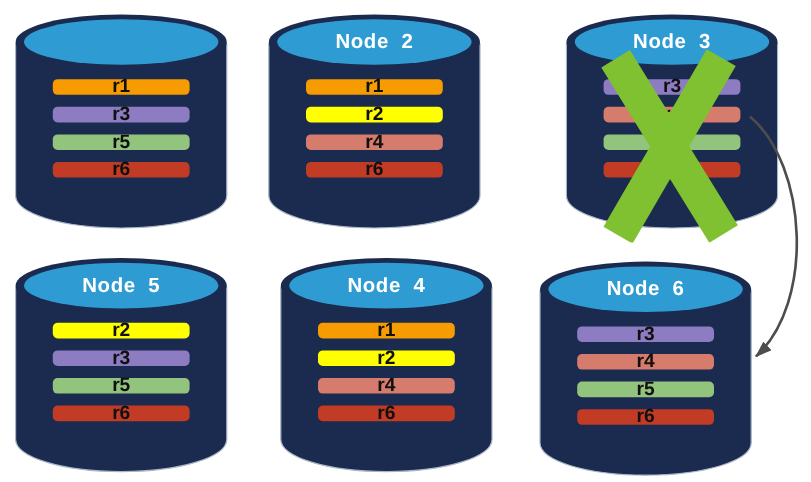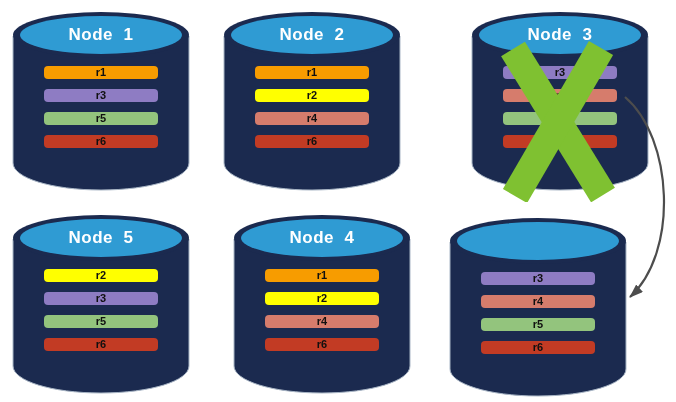--- a/index.html
+++ b/index.html
@@ -11,40 +11,39 @@
   .node{position:absolute;width:178px;height:192px;}
   .cyl{position:absolute;left:0;top:0;width:178px;height:192px;}
   .node-title{
     position:absolute;top:15px;left:0;width:178px;text-align:center;
     color:#ffffff;font-size:17px;font-weight:bold;letter-spacing:0.5px;
     white-space:pre;
   }
   .bars{position:absolute;top:56px;left:32px;width:114px;}
   .bar{
     height:13px;border-radius:4px;margin-bottom:10px;
-    text-align:center;font-size:11px;font-weight:bold;line-height:13px;
+    text-align:center;font-size:16px;font-weight:bold;line-height:13px;
     color:#101010;
   }
   .x-overlay{position:absolute;left:0;top:0;width:178px;height:192px;pointer-events:none;}
   .arrow-svg{position:absolute;left:0;top:0;width:676px;height:402px;pointer-events:none;}
   
   #n1{left:12px;top:10px;} #n2{left:223px;top:10px;} #n3{left:447px;top:10px;margin-left:24px;}
   #n4{left:12px;top:213px;} #n5{left:233px;top:213px;} #n6{left:449px;top:216px;}
 </style>
 </head>
 <body style="background: rgb(255, 255, 255);">
 
 <div class="node" id="n1">
   <svg class="cyl" viewBox="0 0 178 192">
     <path d="M1,26 L1,153 C1,168 40,180 89,180 C138,180 177,168 177,153 L177,26 Z" fill="#1B2A4F"></path>
     <path d="M1,26 L1,153 C1,168 40,180 89,180 C138,180 177,168 177,153 L177,26" fill="none" stroke-width="1" stroke="#A9B6C6"></path>
     <ellipse cx="89" cy="25" rx="88" ry="23" stroke-width="1" fill="#1B2A4F"></ellipse>
     <ellipse cx="89" cy="25" rx="81" ry="19" fill="#2F9BD3"></ellipse>
   </svg>
-  <div class="node-title">Node  1</div>
   <div class="bars">
     <div class="bar" style="background: rgb(247, 156, 0);"><span>r1</span></div>
     <div class="bar" style="background: rgb(142, 124, 195);"><span>r3</span></div>
     <div class="bar" style="background: rgb(147, 196, 125);"><span>r5</span></div>
     <div class="bar" style="background: rgb(194, 59, 36);"><span>r6</span></div>
   </div>
 </div>
 
 <div class="node" id="n2">
   <svg class="cyl" viewBox="0 0 178 192">
@@ -114,20 +113,21 @@
   </div>
 </div>
 
 <div class="node" id="n6">
   <svg class="cyl" viewBox="0 0 178 192">
     <path d="M1,26 L1,153 C1,168 40,180 89,180 C138,180 177,168 177,153 L177,26 Z" fill="#1B2A4F"></path>
     <path d="M1,26 L1,153 C1,168 40,180 89,180 C138,180 177,168 177,153 L177,26" fill="none" stroke-width="1" stroke="#A9B6C6"></path>
     <ellipse cx="89" cy="25" rx="88" ry="23" stroke-width="1" fill="#1B2A4F"></ellipse>
     <ellipse cx="89" cy="25" rx="81" ry="19" fill="#2F9BD3"></ellipse>
   </svg>
+  <div class="node-title">Node  6</div>
   <div class="bars">
     <div class="bar" style="background: rgb(142, 124, 195);"><span>r3</span></div>
     <div class="bar" style="background: rgb(214, 124, 108);"><span>r4</span></div>
     <div class="bar" style="background: rgb(147, 196, 125);"><span>r5</span></div>
     <div class="bar" style="background: rgb(194, 59, 36);"><span>r6</span></div>
   </div>
 </div>
 
 <svg class="arrow-svg" viewBox="0 0 676 402">
   <defs>

